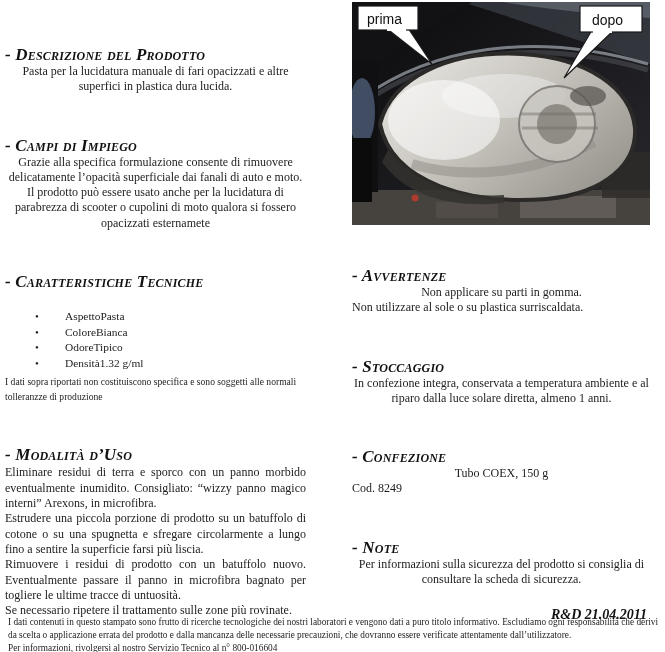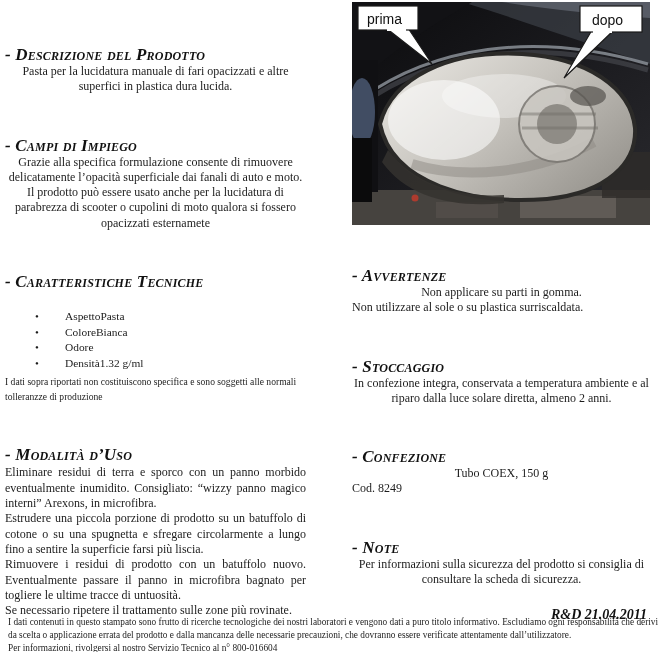--- a/index.html
+++ b/index.html
@@ -69,20 +69,21 @@
       <span class="t-value">Pasta</span>
     </div>
     <div class="tech-row">
       <span class="bullet">•</span>
       <span class="t-label">Colore</span>
       <span class="t-value">Bianca</span>
     </div>
     <div class="tech-row">
       <span class="bullet">•</span>
       <span class="t-label">Odore</span>
+      <span class="t-value">Tipico</span>
     </div>
     <div class="tech-row">
       <span class="bullet">•</span>
       <span class="t-label">Densità</span>
       <span class="t-value">1.32 g/ml</span>
     </div>
   </div>
   <p class="small-note">I dati sopra riportati non costituiscono specifica e sono soggetti alle normali tolleranzze di produzione</p>
 
   <h2 class="sec mt26">- Modalità d’Uso</h2>
@@ -151,21 +152,21 @@
         <text x="240" y="23" class="callout-text">dopo</text>
       </g>
     </svg>
   </div>
 
   <h2 class="sec mt33">- Avvertenze</h2>
   <p class="body mt2">Non applicare su parti in gomma.</p>
   <p class="body">Non utilizzare al sole o su plastica surriscaldata.</p>
 
   <h2 class="sec mt22">- Stoccaggio</h2>
-  <p class="body j mt2">In confezione integra, conservata a temperatura ambiente e al riparo dalla luce solare diretta, almeno 2 anni.</p>
+  <p class="body j mt2">In confezione integra, conservata a temperatura ambiente e al riparo dalla luce solare diretta, almeno 1 anni.</p>
 
   <h2 class="sec mt36">- Confezione</h2>
   <p class="body mt2">Tubo COEX, 150 g</p>
   <p class="body">Cod. 8249</p>
 
   <h2 class="sec mt32">- Note</h2>
   <p class="body j mt2">Per informazioni sulla sicurezza del prodotto si consiglia di consultare la scheda di sicurezza.</p>
 </div>
 
 <div class="revision">R&amp;D 21.04.2011</div>

